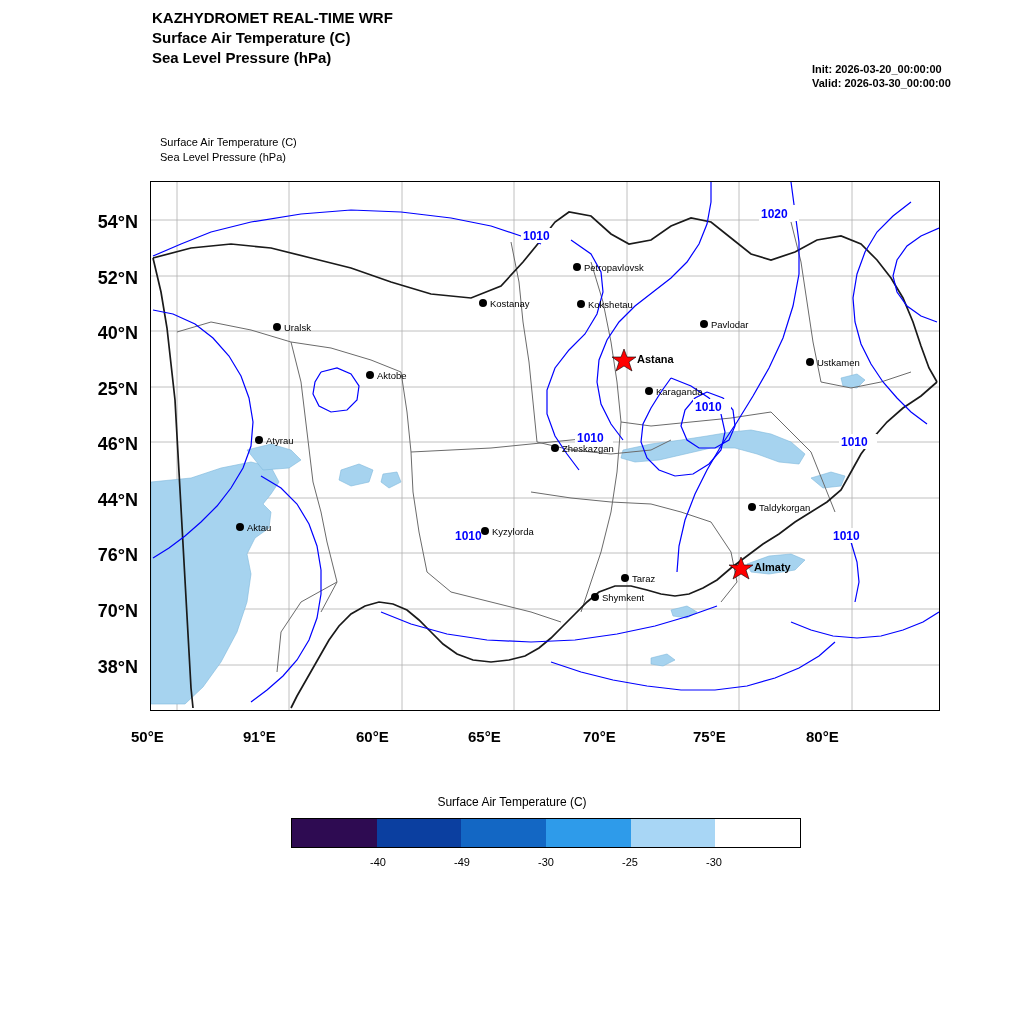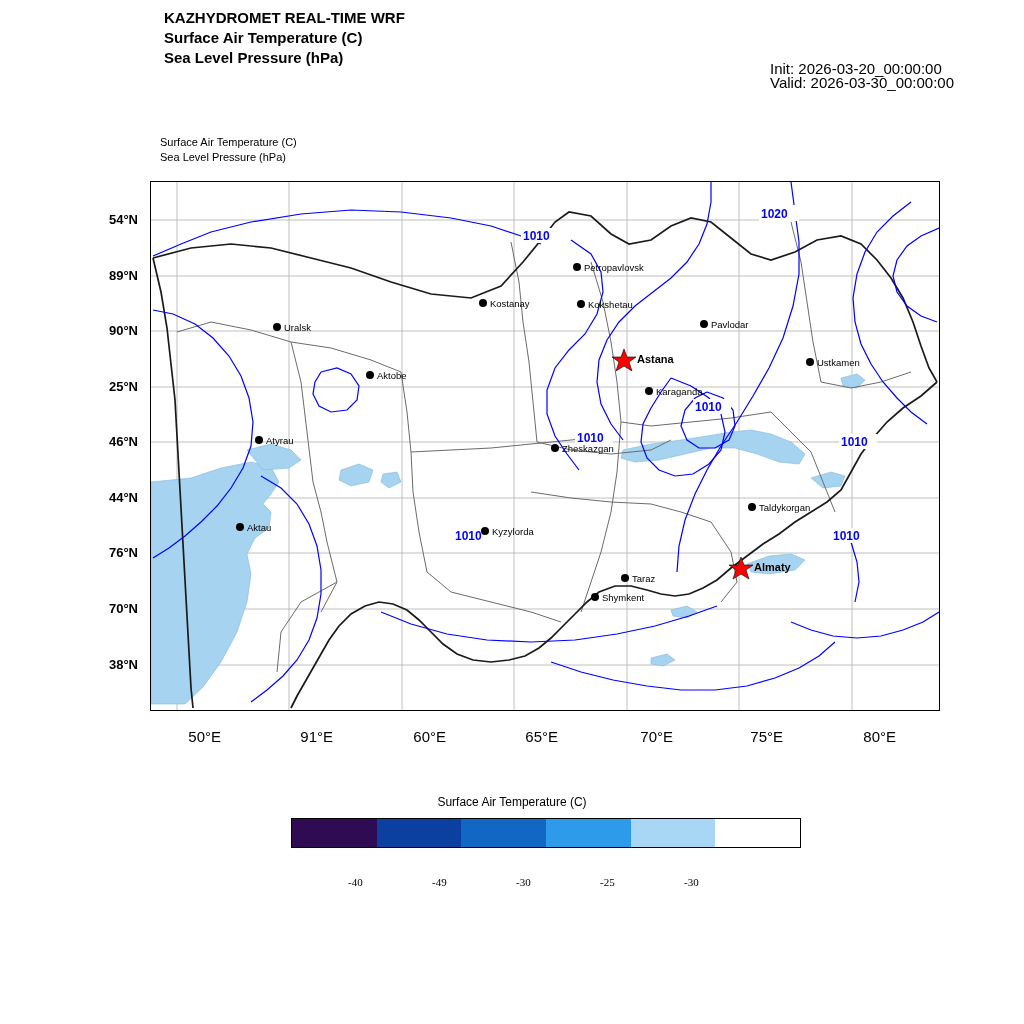--- a/index.html
+++ b/index.html
@@ -7,51 +7,51 @@
     width:1024px;height:1024px;
     background:#ffffff;
     font-family:"Liberation Sans", sans-serif;
     color:#000;
     position:relative;
     overflow:hidden;
   }
   .abs{position:absolute;}
 
   
-  #title-block{left:152px;top:8px;margin-left:12px;}
+  #title-block{left:152px;top:8px;}
   #title-block div{font-weight:bold;font-size:15px;line-height:20px;white-space:nowrap;}
 
-  #init-block{left:770px;top:62px;font-size:15px;line-height:14px;font-weight:normal;white-space:nowrap;}
+  #init-block{left:812px;top:62px;font-size:11px;line-height:14px;font-weight:bold;white-space:nowrap;}
 
   #field-label{left:160px;top:135px;font-size:11px;line-height:15px;white-space:nowrap;}
 
   
   #map-frame{
     left:150px;top:181px;width:788px;height:528px;
     border:1px solid #000;
     background:#ffffff;
     overflow:hidden;
   }
   #map-svg{display:block;}
 
   
   .ylab{
-    font-size:13px;font-weight:bold;text-align:right;width:80px;
+    font-size:18px;font-weight:bold;text-align:right;width:80px;
     left:58px;
   }
   .xlab{
-    font-size:15px;font-weight:normal;text-align:right;width:90px;
+    font-size:15px;font-weight:bold;text-align:left;width:90px;
     top:728px;
   }
 
   
   #cb-title{left:0;top:795px;width:1024px;text-align:center;font-size:12px;}
   #cb-wrap{left:291px;top:818px;width:508px;height:28px;border:1px solid #000;display:flex;}
   #cb-wrap div{flex:1 1 0;height:100%;}
-  .cb-tick{top:876px;font-size:11px;text-align:left;width:60px;font-family:Liberation Serif, serif;}
+  .cb-tick{top:856px;font-size:11px;text-align:center;width:60px;}
 
   
   text{font-family:"Liberation Sans", sans-serif;}
 </style>
 </head>
 <body>
 
 <div class="abs" id="title-block">
   <div>KAZHYDROMET REAL-TIME WRF</div>
   <div>Surface Air Temperature  (C)</div>
@@ -62,22 +62,22 @@
   <div>Init: 2026-03-20_00:00:00</div>
   <div>Valid: 2026-03-30_00:00:00</div>
 </div>
 
 <div class="abs" id="field-label">
   <div>Surface Air Temperature   (C)</div>
   <div>Sea Level Pressure   (hPa)</div>
 </div>
 
 <div class="abs ylab" style="top:212px">54°N</div>
-<div class="abs ylab" style="top:268px">89°N</div>
-<div class="abs ylab" style="top:323px">90°N</div>
+<div class="abs ylab" style="top:268px">52°N</div>
+<div class="abs ylab" style="top:323px">40°N</div>
 <div class="abs ylab" style="top:379px">25°N</div>
 <div class="abs ylab" style="top:434px">46°N</div>
 <div class="abs ylab" style="top:490px">44°N</div>
 <div class="abs ylab" style="top:545px">76°N</div>
 <div class="abs ylab" style="top:601px">70°N</div>
 <div class="abs ylab" style="top:657px">38°N</div>
 
 <div class="abs xlab" style="left:131px">50°E</div>
 <div class="abs xlab" style="left:243px">91°E</div>
 <div class="abs xlab" style="left:356px">60°E</div>

